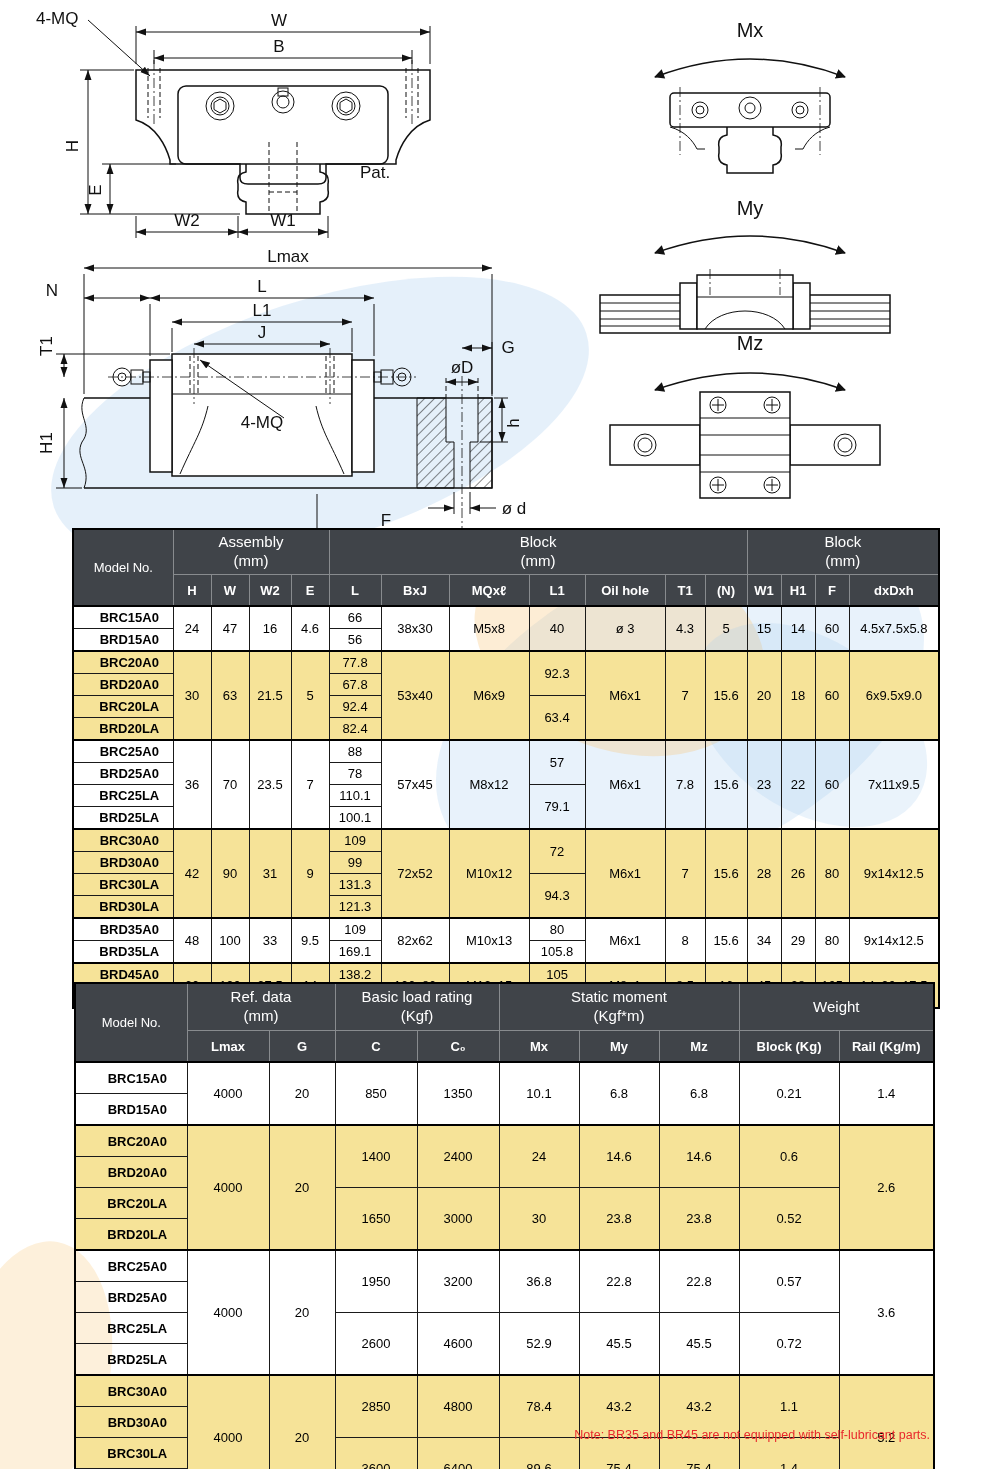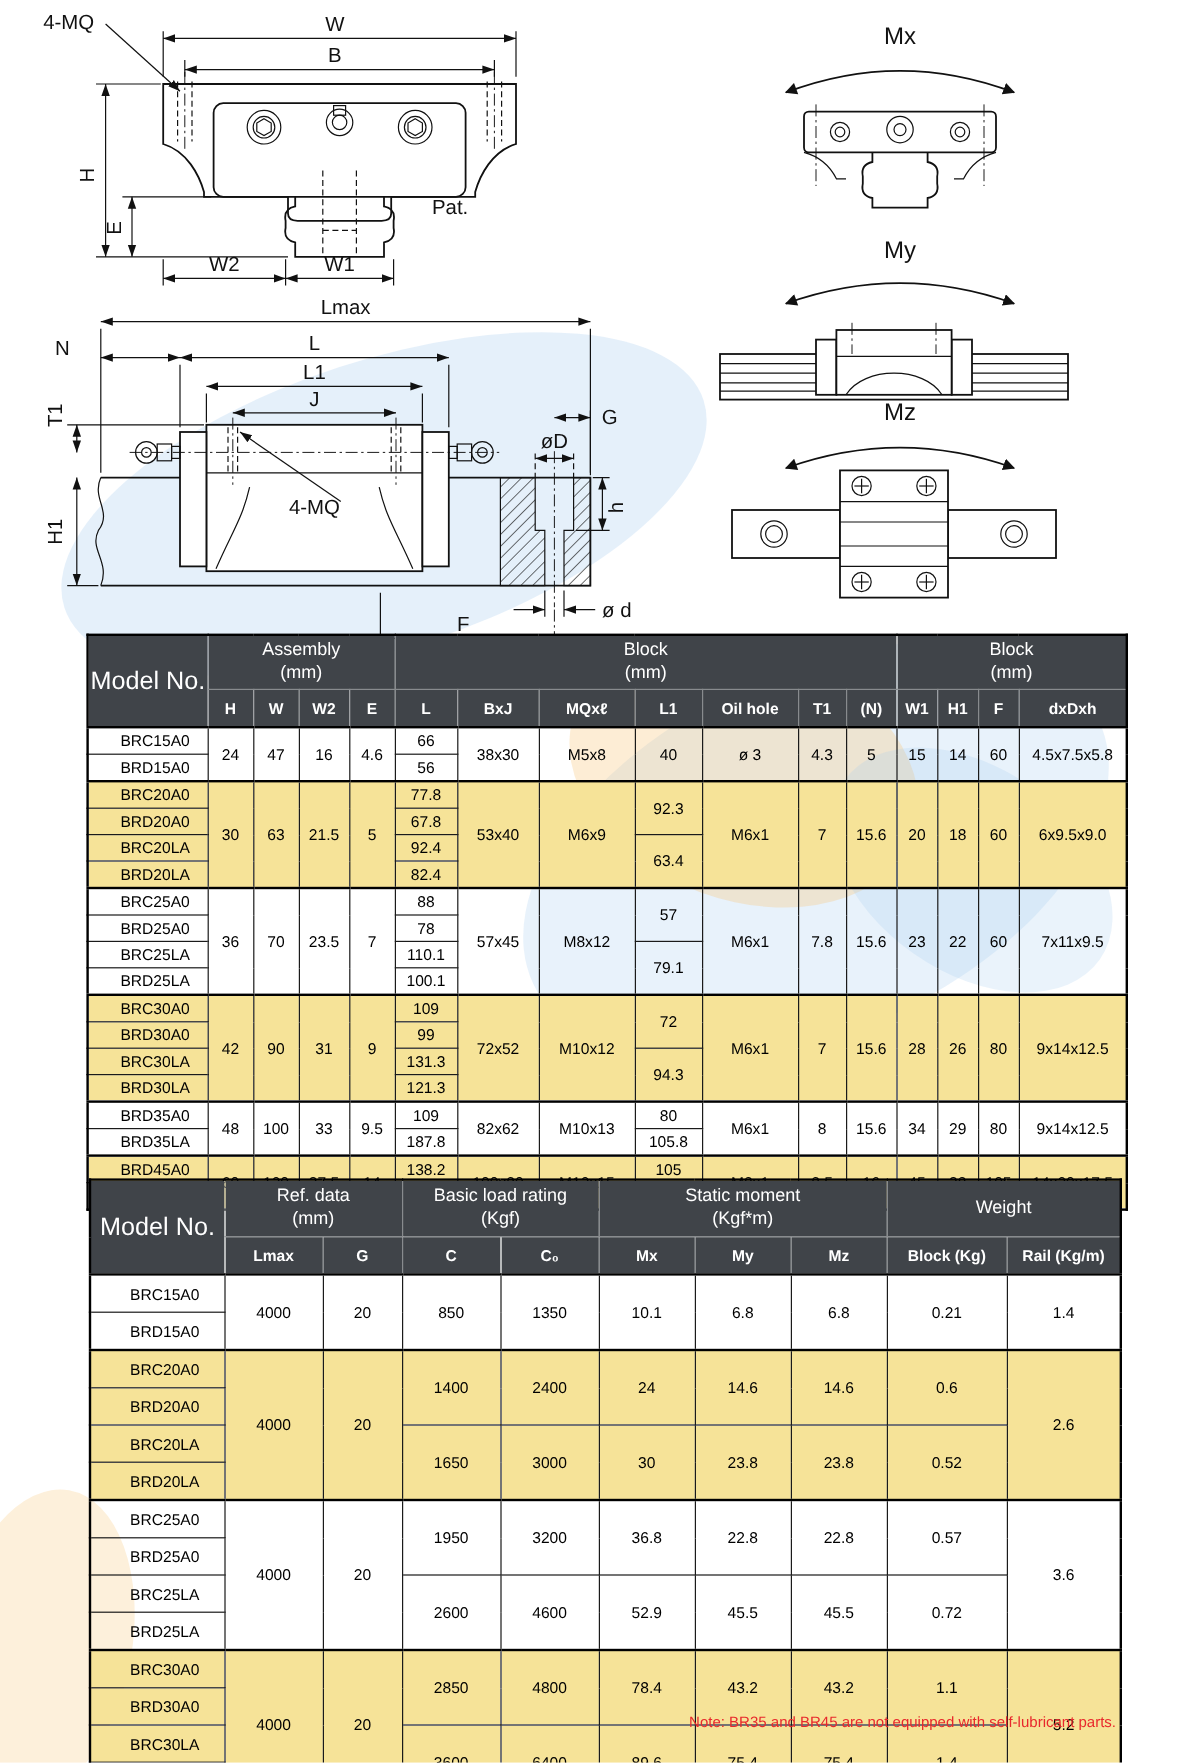--- a/index.html
+++ b/index.html
@@ -21,31 +21,31 @@
   .outF{stroke:#111;stroke-width:1.5;fill:#fff;}
   .thin{stroke:#111;stroke-width:1;fill:none;}
   .dash{stroke:#111;stroke-width:1;stroke-dasharray:5 3;fill:none;}
   .dadot{stroke:#111;stroke-width:.8;stroke-dasharray:10 3 2 3;fill:none;}
   marker path{fill:#111;}
   
   table{border-collapse:collapse;position:absolute;z-index:2;table-layout:fixed;border:2px solid #000;}
   td,th{border:1px solid #1a1a1a;text-align:center;vertical-align:middle;padding:0;overflow:hidden;}
   thead th{background:var(--header-bg,#404449);color:#fff;border:1px solid #888b8e;}
   .gh{font-size:15px;font-weight:400;line-height:1.25;margin-top:12px;}
-  .mh{font-size:21px;font-weight:400;}
+  .mh{font-size:13px;font-weight:400;}
   .ch{font-size:13px;font-weight:700;}
   .t1{left:72px;top:528px;width:856px;}
   .t1 thead tr:first-child th{height:44px;}
   .t1 thead tr:last-child th{height:30px;}
   .t1 td{font-size:13px;height:21px;background:transparent;}
   .t2{left:74px;top:982px;width:856px;}
   .t2 thead tr:first-child th{height:46px;}
   .t2 thead tr:last-child th{height:30px;}
   .t2 td{font-size:13px;height:30px;background:transparent;}
-  .mdl{font-weight:400;padding-left:12px;}
+  .mdl{font-weight:700;padding-left:12px;}
   tr.y td{background:var(--row-yellow,#f6e398);}
   tr.gs td{border-top:2px solid #000;}
   .note{position:absolute;top:1428px;right:70px;color:var(--note-red,#e8282c);
         font-size:12.5px;z-index:2;}
 </style>
 </head>
 <body>
 
 <div class="page">
 
@@ -524,21 +524,21 @@
         <td rowspan="2">M6x1</td>
         <td rowspan="2">8</td>
         <td rowspan="2">15.6</td>
         <td rowspan="2">34</td>
         <td rowspan="2">29</td>
         <td rowspan="2">80</td>
         <td rowspan="2">9x14x12.5</td>
       </tr>
       <tr>
         <td class="mdl">BRD35LA</td>
-        <td>187.8</td>
+        <td>169.1</td>
         <td>105.8</td>
       </tr>
 
       <tr class="gs y">
         <td class="mdl">BRD45A0</td>
         <td rowspan="2">60</td>
         <td rowspan="2">120</td>
         <td rowspan="2">37.5</td>
         <td rowspan="2">14</td>
         <td>138.2</td>

